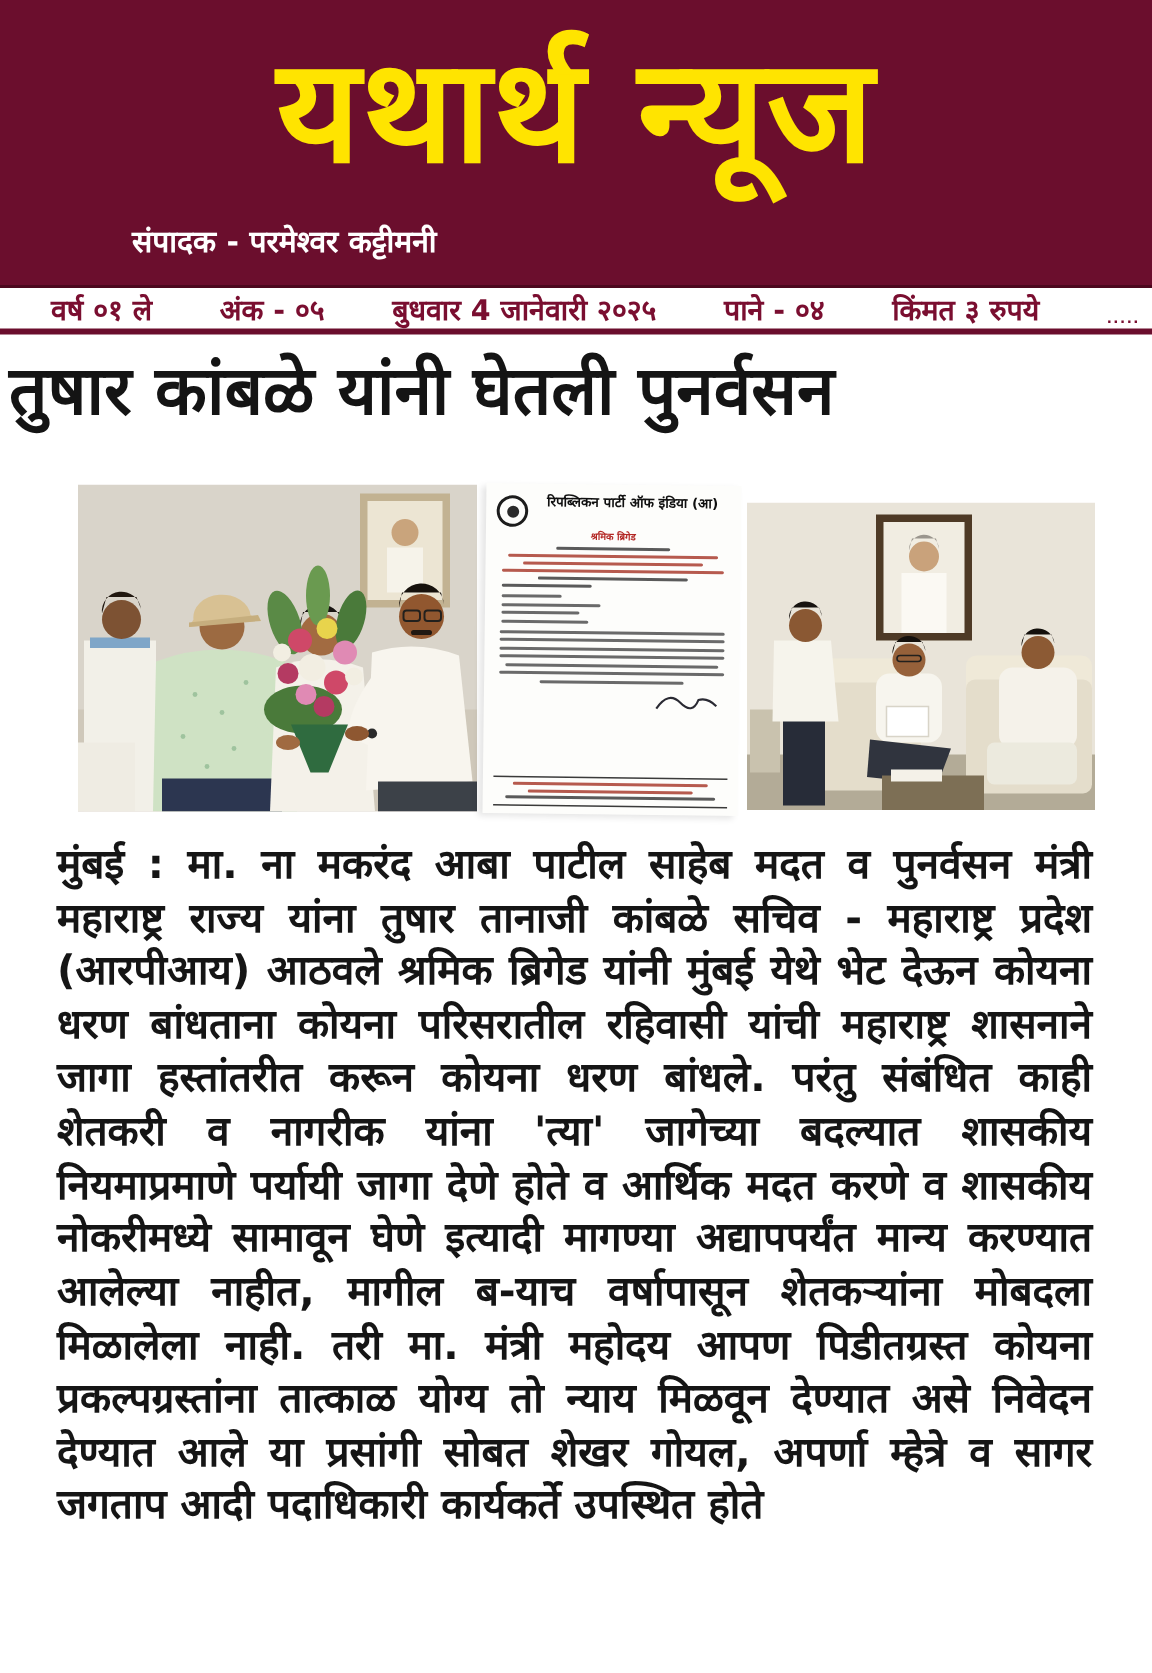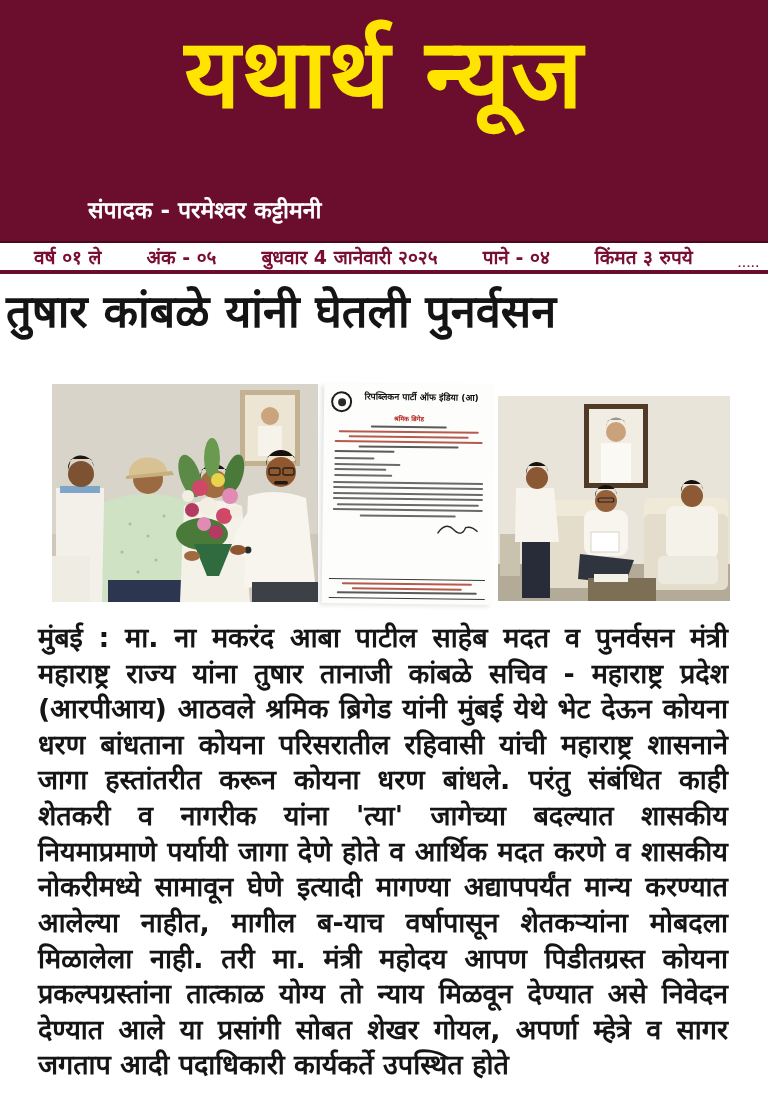--- a/index.html
+++ b/index.html
@@ -1,49 +1,49 @@
 <!DOCTYPE html>
 <html><head>
 <meta charset="utf-8">
 <style>
   html, body { margin:0; padding:0; }
   body { width:768px; background:#ffffff; font-family:"DejaVu Sans","Liberation Sans",sans-serif; }
   .page { position:relative; width:768px; height:1115px; background:#ffffff; overflow:hidden; }
 
   
-  .masthead { position:relative; height:241px; background:#6B0E2D; }
+  .masthead { position:relative; height:190px; background:#6B0E2D; }
   .masthead .title {
     position:absolute; top:2px; left:0; right:0; margin:0;
     text-align:center; font-size:96px; line-height:1.5;
     font-weight:800; color:#FFE400; letter-spacing:1px;
   }
   .editors {
     position:absolute; bottom:16px; left:88px; right:56px;
     display:flex; justify-content:space-between;
-    color:#ffffff; font-weight:700; font-size:23px;
+    color:#ffffff; font-weight:700; font-size:20px;
   }
 
   
   .info-bar {
     display:flex; align-items:flex-start; justify-content:space-between;
     border-top:2px solid #4C081E; border-bottom:4px solid #6B0E2D;
     background:#ffffff; color:#7A0E30;
     font-weight:700; font-size:19px;
     height:25px; padding:1px 8px 1px 34px;
   }
   .info-bar .dots { font-size:9px; letter-spacing:1px; align-self:flex-end; color:#7A0E30; }
 
   
   .headline {
     margin:6px 6px 0; 
     font-size:45px; line-height:1.42; font-weight:800; color:#141414;
   }
 
   
-  .photos { display:flex; align-items:flex-start; margin:40px 0 0 52px; height:222px; }
+  .photos { display:flex; align-items:flex-start; margin:30px 0 0 52px; height:222px; }
   .photo-left  { width:266px; height:218px; display:block; }
   .photo-right { width:232px; height:205px; display:block; margin-top:12px; }
 
   
   .document {
     width:170px; height:220px; margin:0 5px; background:#fdfdfb;
     transform:rotate(0.7deg); box-shadow:-3px 2px 4px rgba(0,0,0,0.10);
     position:relative; box-sizing:border-box; padding:8px 7px 4px; overflow:hidden;
   }
   .doc-head { display:flex; align-items:flex-start; gap:4px; }

